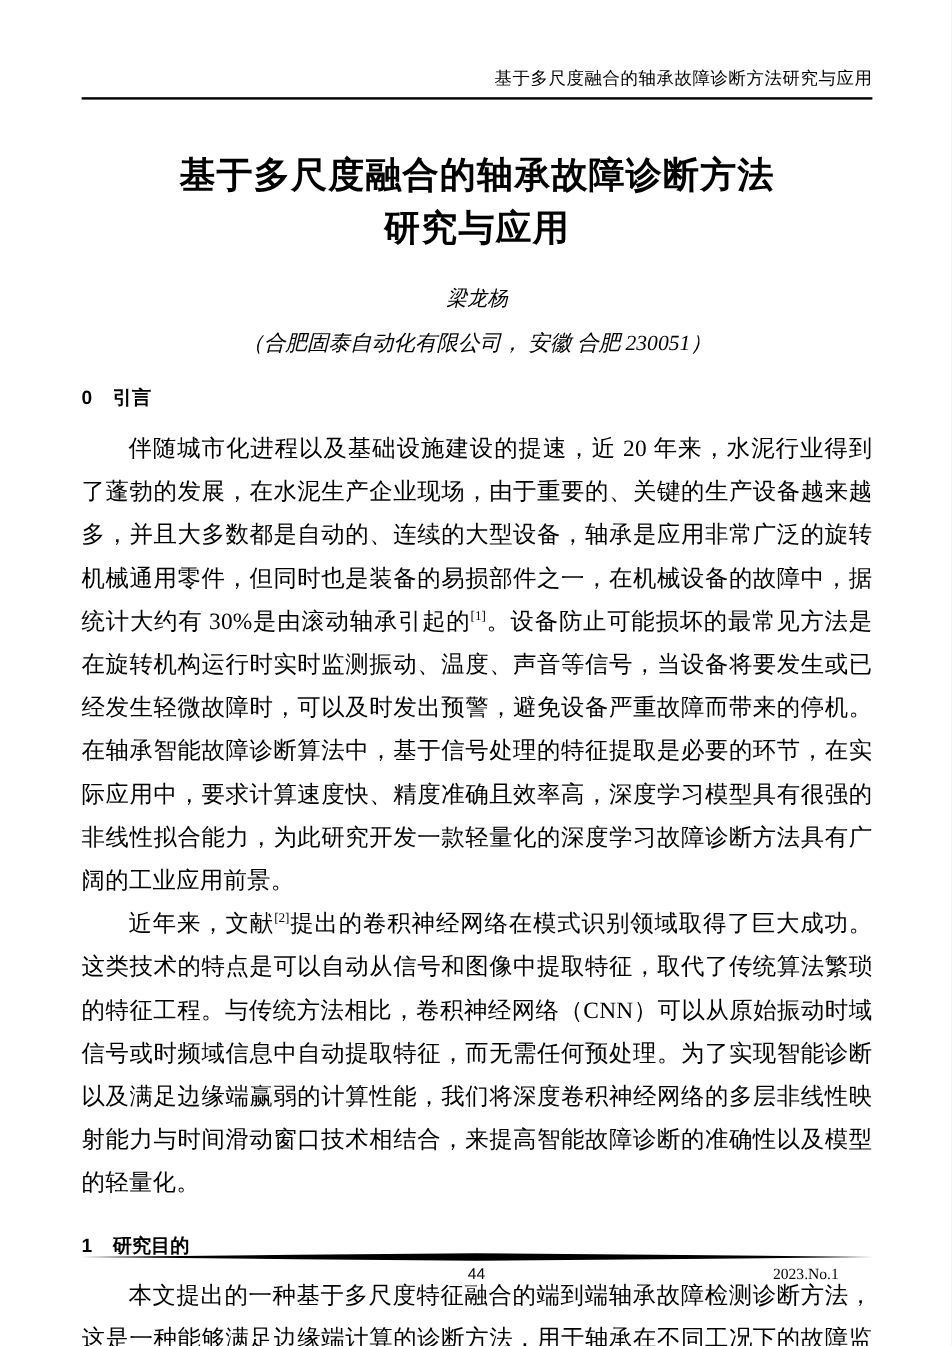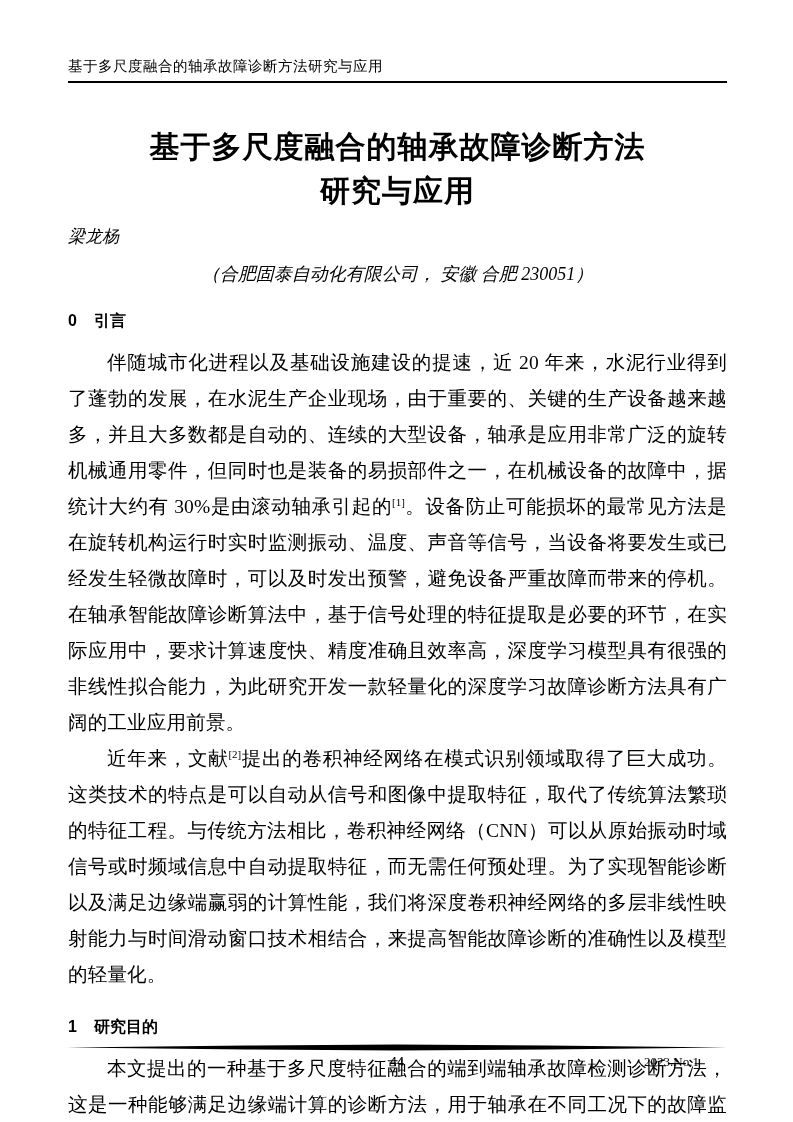--- a/index.html
+++ b/index.html
@@ -11,43 +11,43 @@
     background: #ffffff;
     color: #000;
     font-family: "Liberation Serif", "DejaVu Serif", serif;
     overflow: hidden;
     box-sizing: border-box;
   }
   .page-inner { padding: 0 66px 0 68px; }
 
   .running-header {
     padding-top: 57px;
-    text-align: left;
+    text-align: right;
     font-size: 14.5px;
     line-height: 18px;
     letter-spacing: 0.5px;
   }
   .header-rule {
     margin-top: 6px;
     border-bottom: 2.2px solid #000;
     height: 0;
   }
 
   .article-title {
     margin: 42px 0 0 0;
     text-align: center;
     font-family: "Liberation Sans", "DejaVu Sans", sans-serif;
     font-weight: 700;
     font-size: 30px;
     line-height: 44px;
     letter-spacing: 1px;
   }
   .author {
-    margin-top: 12px;
-    text-align: left;
+    margin-top: 24px;
+    text-align: center;
     font-size: 17px;
     line-height: 24px;
     font-style: italic;
   }
   .affiliation {
     margin-top: 12px;
     text-align: center;
     font-size: 18px;
     line-height: 26px;
     font-style: italic;

